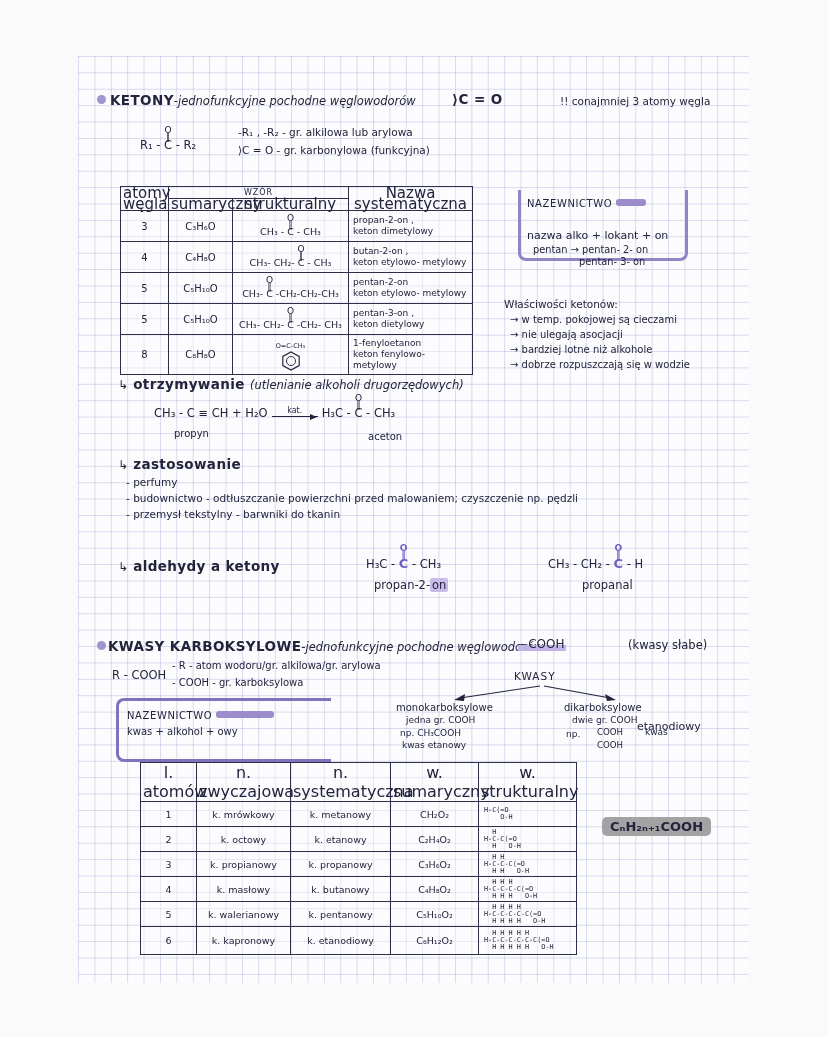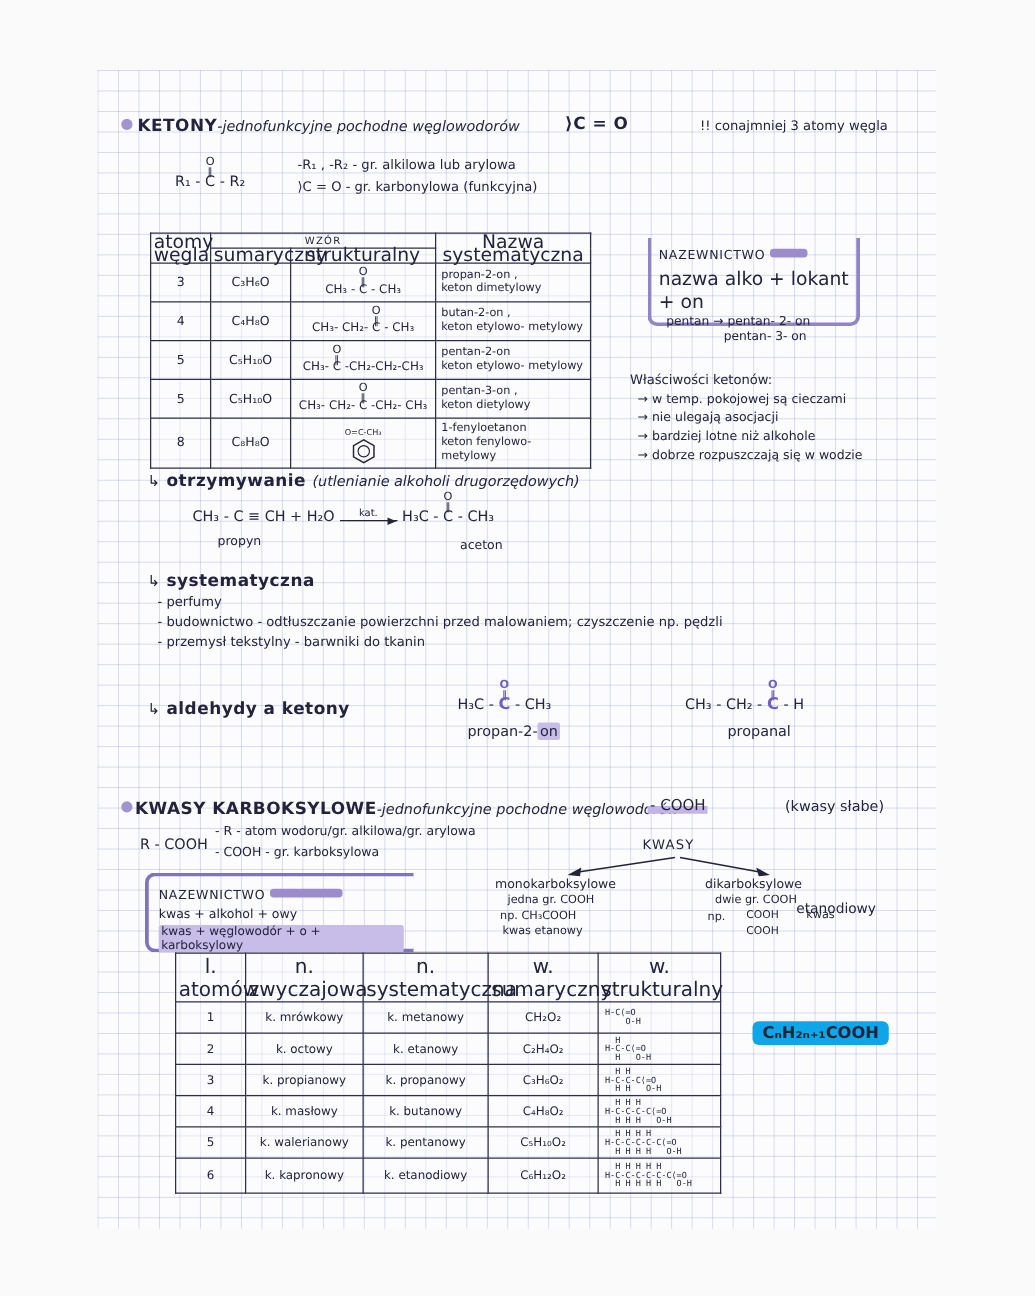--- a/index.html
+++ b/index.html
@@ -36,21 +36,21 @@
   .atbl td{text-align:center}
   .atbl td.pre{font-family:"DejaVu Sans Mono",monospace;font-size:6.8px;line-height:7px;white-space:pre;text-align:left;padding-left:5px}
   .marker{display:inline-block;height:7px;border-radius:3px;background:#9c8ccb;vertical-align:middle;margin-left:4px}
   .nbox1{border:3.5px solid #9285c6;border-top:none;border-radius:0 0 8px 8px}
   .nbox2{border:3.5px solid #8073bd;border-right:none;border-radius:8px 0 0 8px}
   .hl{background:#c8bce9;border-radius:2px;padding:0 2px}
   .hl-under{background:linear-gradient(180deg,transparent 58%,#c2b4e6 58%);padding:0 2px}
   .rxn{display:inline-block;width:46px;height:12px;border-bottom:1.4px solid #23233b;position:relative;vertical-align:baseline;margin:0 4px}
   .rxn::after{content:"";position:absolute;right:-2px;bottom:-4px;border:3.5px solid transparent;border-left:7px solid #23233b}
   .rxn .cat{position:absolute;left:50%;transform:translateX(-50%);bottom:1px;font-size:8px}
-  .pill{background:#0ea5e9;border-radius:5px;padding:2px 8px;font-weight:700;font-size:13px}
+  .pill{background:#a3a3a3;border-radius:5px;padding:2px 8px;font-weight:700;font-size:13px}
   svg{display:inline-block;vertical-align:middle}
 </style>
 </head>
 <body>
 
 <div class="paper"></div>
 
 <span class="dot abs" style="left:97px;top:95px"></span>
 <div class="abs" style="left:110px;top:90px">
   <span class="t-title">KETONY</span><span class="t-sub it">-jednofunkcyjne pochodne węglowodorów</span>
@@ -134,21 +134,21 @@
       </td>
       <td class="names"><span>1-fenyloetanon</span><br><span class="n2">keton fenylowo- metylowy</span></td>
     </tr>
   </tbody>
 </table>
 
 <div class="abs nbox1" style="left:518px;top:190px;width:152px;height:62px;padding:2px 6px 4px">
   <div>
     <span class="b" style="font-size:10px;letter-spacing:.6px">NAZEWNICTWO</span><span class="marker" style="width:30px"></span>
   </div>
-  <div style="font-size:15px;margin-top:3px">nazwa alko + lokant + on</div>
+  <div style="font-size:11px;margin-top:18px">nazwa alko + lokant + on</div>
   <div style="font-size:9.8px;margin-top:2px;margin-left:6px">pentan → pentan- 2- on</div>
   <div style="font-size:9.8px;margin-top:1px;margin-left:52px">pentan- 3- on</div>
 </div>
 
 <div class="abs" style="left:504px;top:298px;width:240px">
   <div class="t-note">Właściwości ketonów:</div>
   <div class="t-small" style="margin:4px 0 0 6px">→ w temp. pokojowej są cieczami</div>
   <div class="t-small" style="margin:4px 0 0 6px">→ nie ulegają asocjacji</div>
   <div class="t-small" style="margin:4px 0 0 6px">→ bardziej lotne niż alkohole</div>
   <div class="t-small" style="margin:4px 0 0 6px">→ dobrze rozpuszczają się w wodzie</div>
@@ -163,21 +163,21 @@
   <span>CH₃ - C ≡ CH + H₂O</span><span class="rxn"><span class="cat">kat.</span></span><span><span>H₃C - </span><span class="cstack"><span class="above">
           <span class="ao">O</span>
           <span class="ad">‖</span>
         </span><span>C</span></span><span> - CH₃</span></span>
 </div>
 <div class="abs t-small" style="left:174px;top:428px">propyn</div>
 <div class="abs t-small" style="left:368px;top:431px">aceton</div>
 
 <div class="abs" style="left:118px;top:454px">
   <span class="b" style="font-size:12px">↳</span>
-  <span class="t-title">systematyczna</span>
+  <span class="t-title">zastosowanie</span>
 </div>
 <div class="abs t-note" style="left:126px;top:476px">- perfumy</div>
 <div class="abs t-note" style="left:126px;top:492px">- budownictwo - odtłuszczanie powierzchni przed malowaniem; czyszczenie np. pędzli</div>
 <div class="abs t-note" style="left:126px;top:508px">- przemysł tekstylny - barwniki  do tkanin</div>
 
 <div class="abs" style="left:118px;top:556px">
   <span class="b" style="font-size:12px">↳</span>
   <span class="t-title">aldehydy  a  ketony</span>
 </div>
 <div class="abs t-sub" style="left:366px;top:556px">
@@ -206,21 +206,20 @@
 
 <div class="abs t-sub" style="left:112px;top:668px">R - COOH</div>
 <div class="abs t-small" style="left:172px;top:660px">- R - atom wodoru/gr. alkilowa/gr. arylowa</div>
 <div class="abs t-small" style="left:172px;top:677px">- COOH -  gr. karboksylowa</div>
 
 <div class="abs nbox2" style="left:116px;top:698px;width:196px;height:52px;padding:3px 8px">
   <div>
     <span class="b" style="font-size:10px;letter-spacing:.6px">NAZEWNICTWO</span><span class="marker" style="width:58px"></span>
   </div>
   <div style="font-size:10px;margin-top:3px">kwas + alkohol + owy</div>
-  <div class="hl" style="font-size:9.6px;margin-top:3px;display:inline-block">kwas + węglowodór + o + karboksylowy</div>
 </div>
 
 <div class="abs" style="left:514px;top:670px;font-size:10.5px;letter-spacing:1px">KWASY</div>
 <svg class="abs" style="left:420px;top:684px" width="270" height="18" viewBox="0 0 270 18">
   <line x1="120" y1="2" x2="40" y2="14" stroke="#23233b" stroke-width="1.1"></line>
   <polygon points="34,16 45,10 44,17" fill="#23233b"></polygon>
   <line x1="124" y1="2" x2="190" y2="14" stroke="#23233b" stroke-width="1.1"></line>
   <polygon points="196,16 185,10 187,17" fill="#23233b"></polygon>
 </svg>
 <div class="abs" style="left:396px;top:702px;font-size:10px">monokarboksylowe</div>

